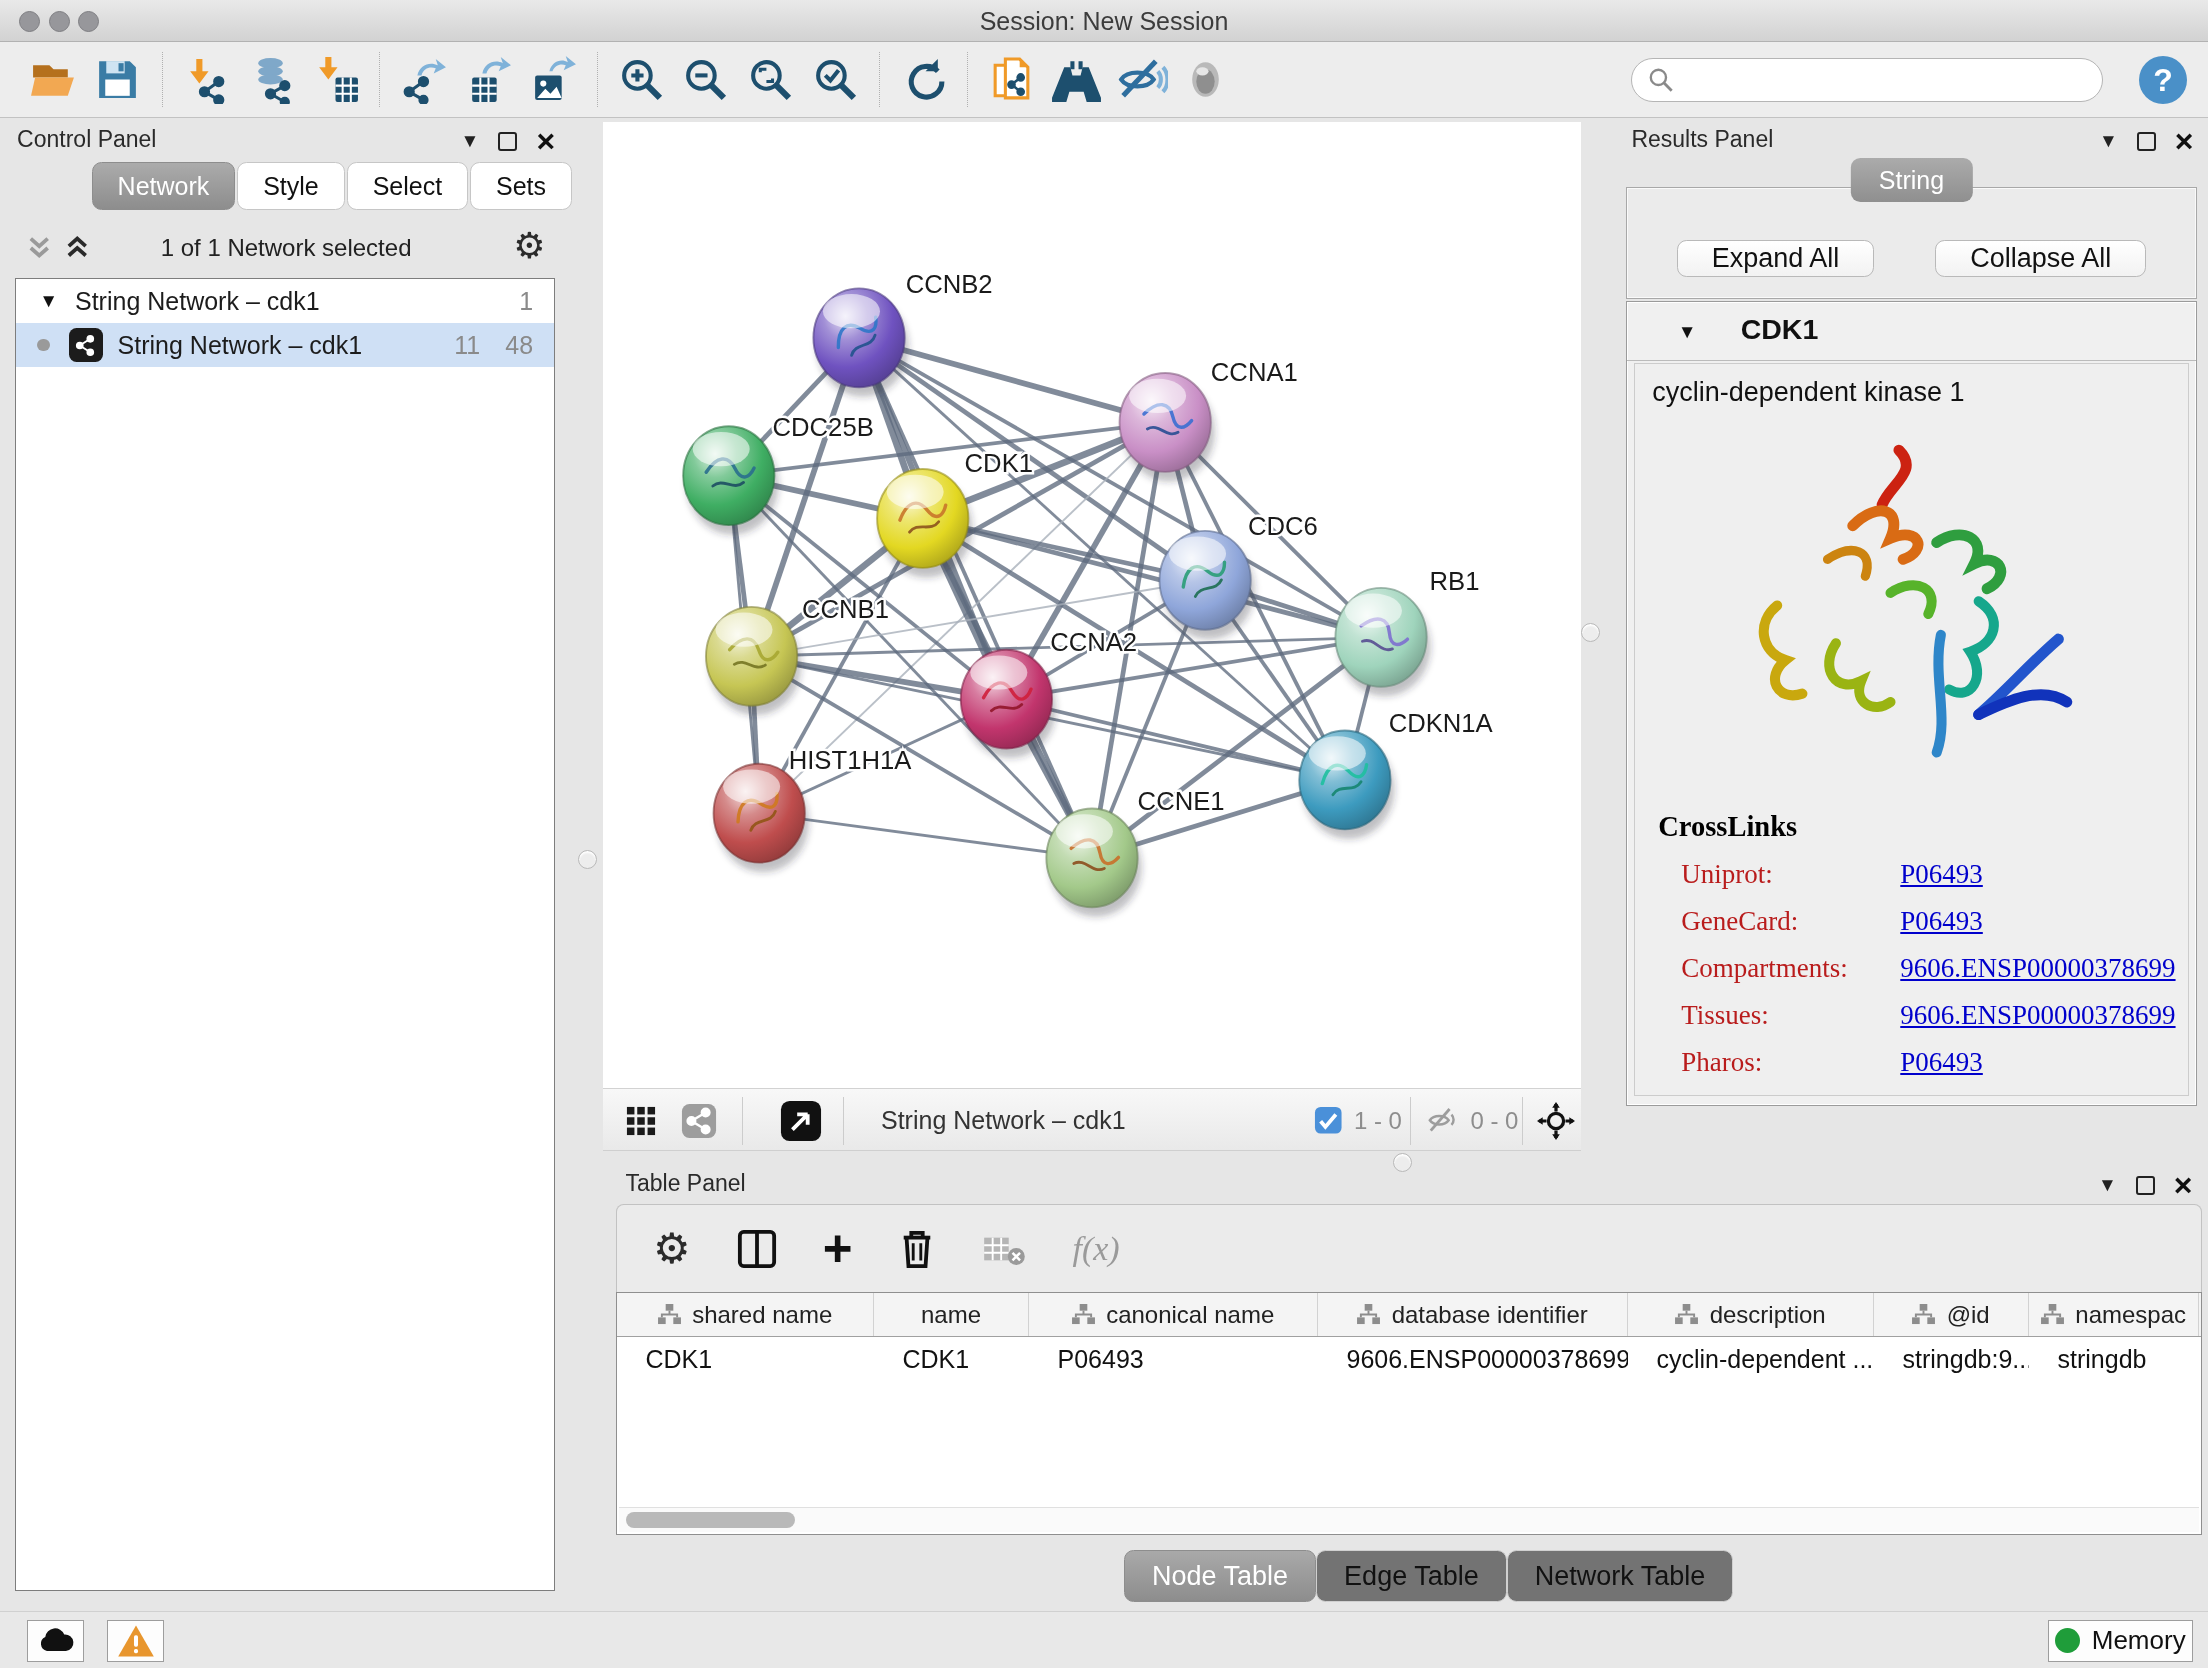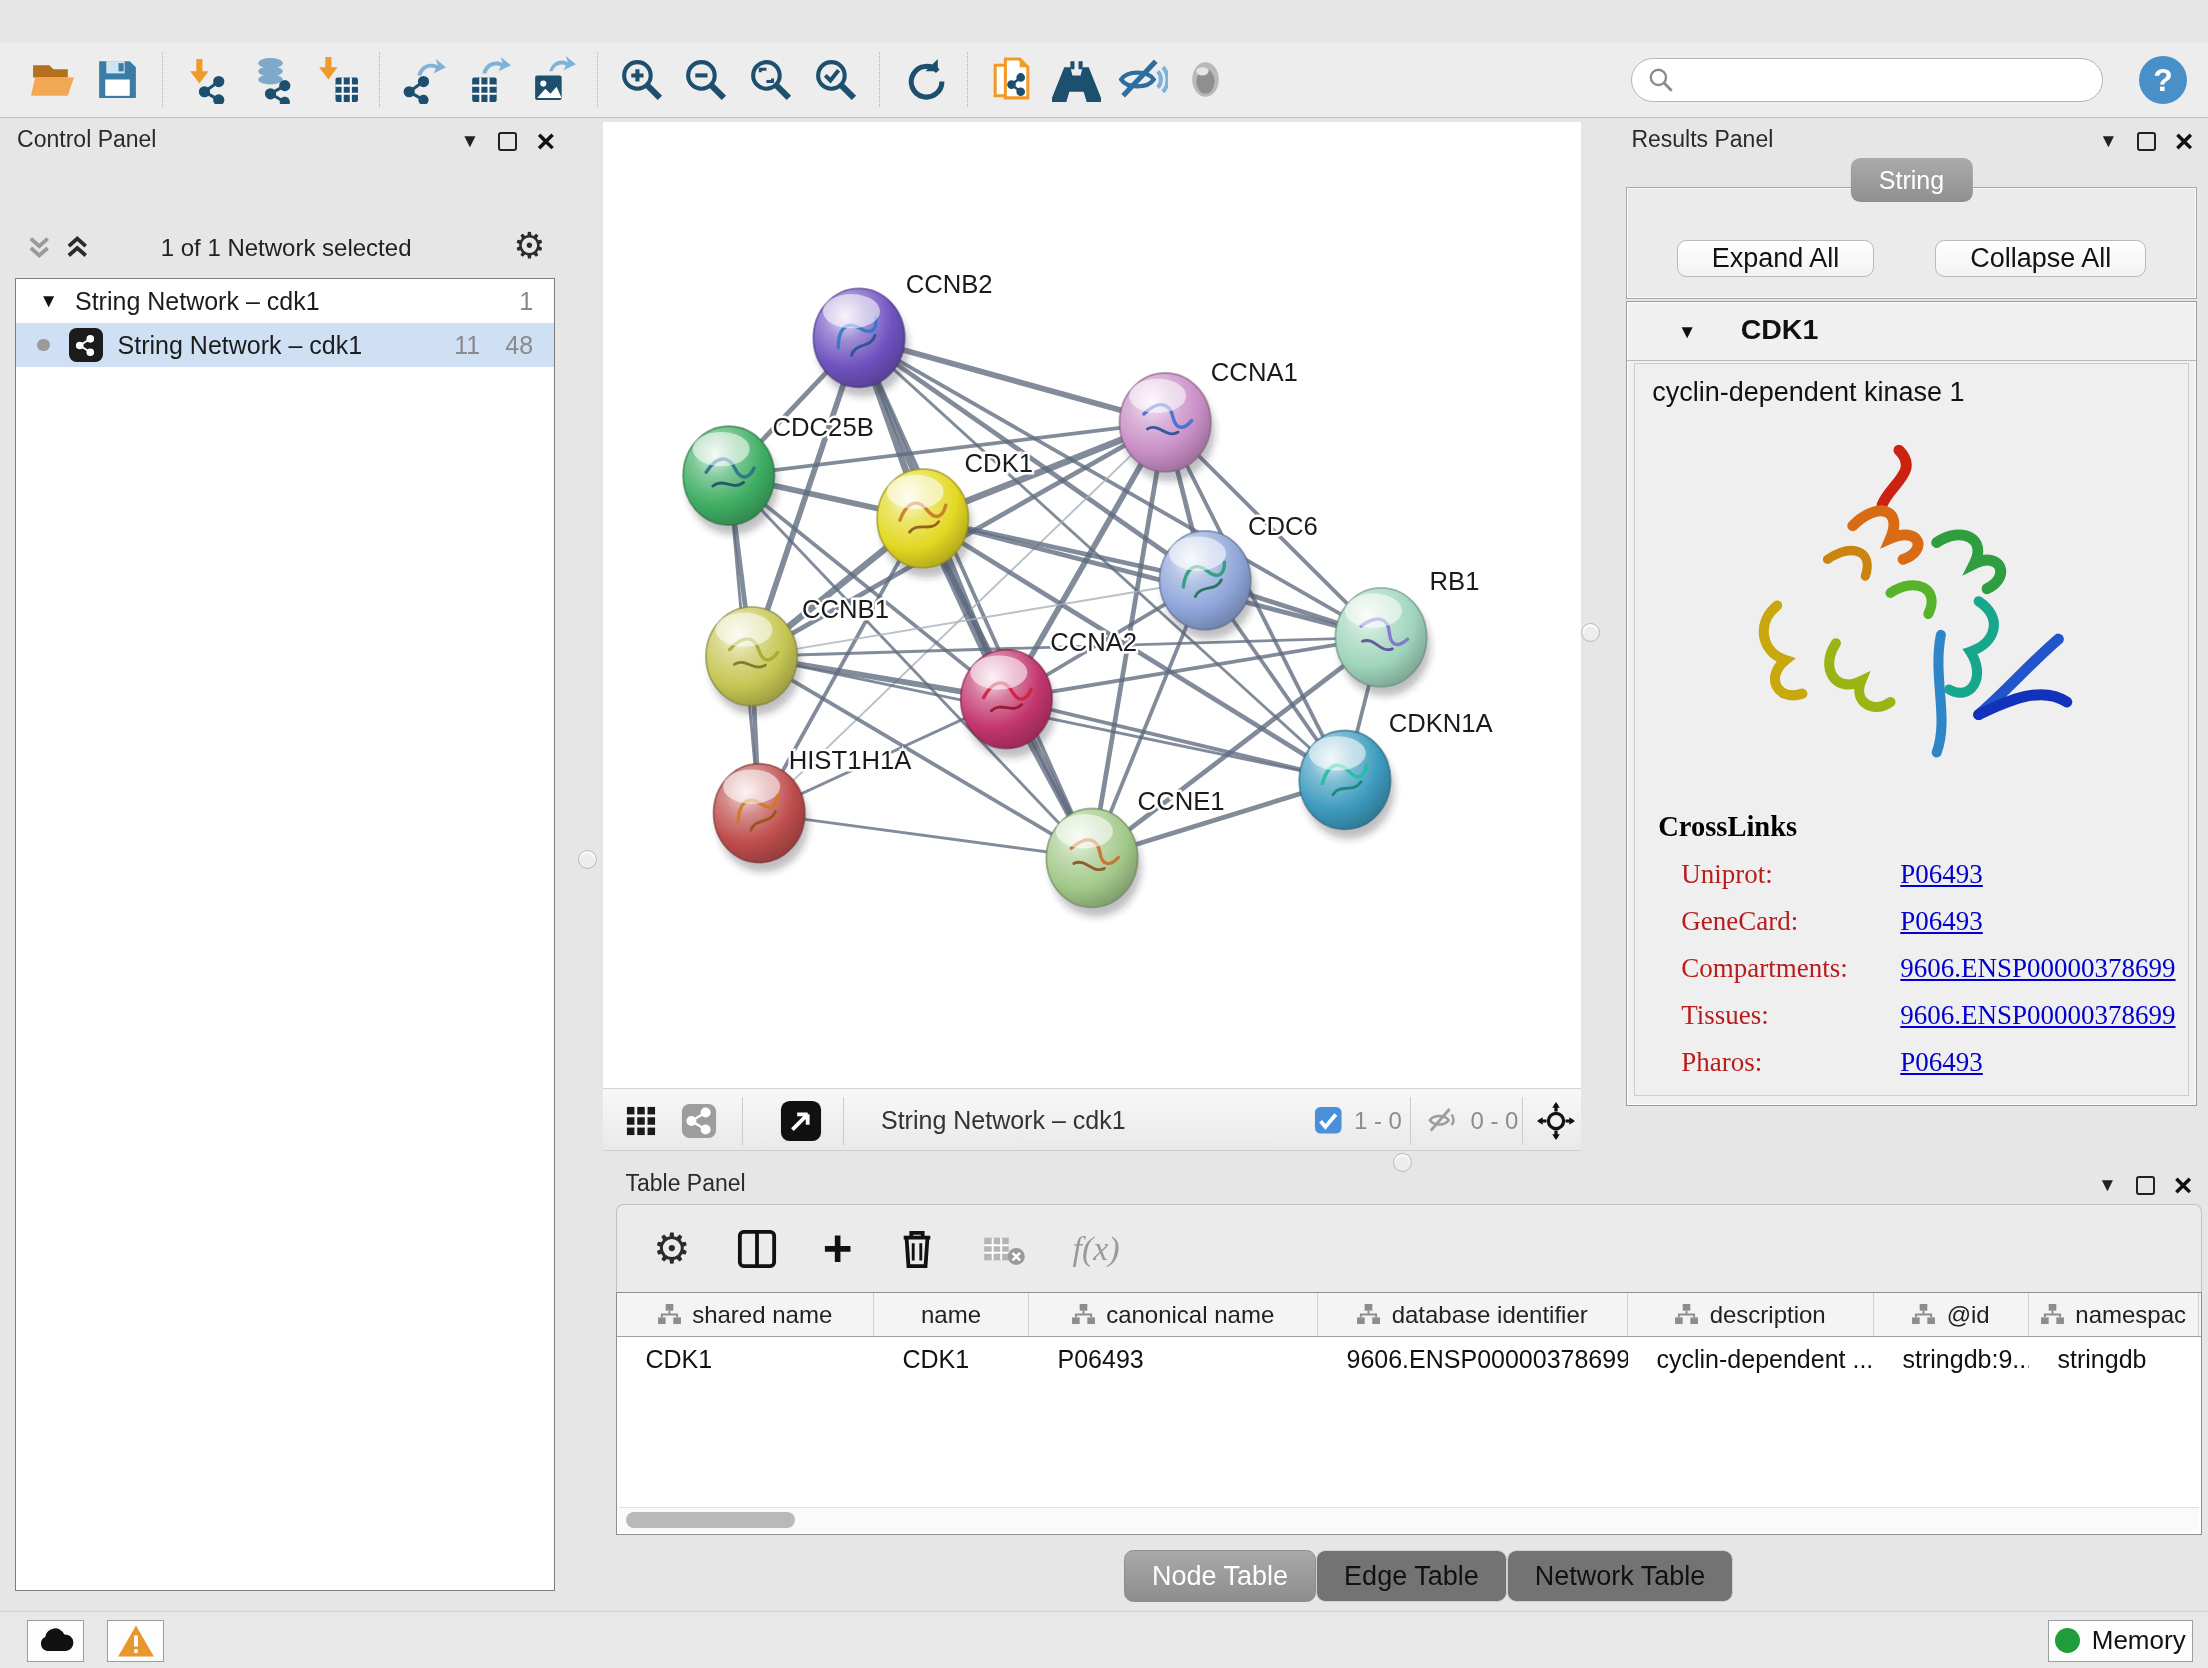--- a/index.html
+++ b/index.html
@@ -116,20 +116,26 @@
     display:flex; align-items:center; justify-content:center; }
   .membtn { position:absolute; right:15px; top:7.6px; width:145px; height:42px; background:#fdfdfd;
     border:1.9px solid #9d9d9d; display:flex; align-items:center; justify-content:center; gap:11.4px; font-size:26px; color:#111; }
   .memdot { width:25px; height:25px; border-radius:50%; background:#1f9d3a; }
 </style>
 </head>
 <body>
 
 <div id="root">
 
+  <div class="titlebar">
+    <span class="traffic" style="left:19px"></span>
+    <span class="traffic" style="left:49px"></span>
+    <span class="traffic" style="left:78px"></span>
+    <div class="win-title">Session: New Session</div>
+  </div>
 
   <div class="toolbar">
     <div class="tbtn">
       <svg width="49" height="49" viewBox="0 0 48 48">
           <path d="M4 10h16l4 4h14v8H4z" fill="#b5701d"></path>
           <path d="M6 22h38l-6 18H2z" fill="#f2a852"></path>
         </svg>
     </div>
     <div class="tbtn">
       <svg width="49" height="49" viewBox="0 0 48 48">
@@ -286,20 +292,26 @@
     <div class="helpbtn">?</div>
   </div>
 
   <div class="control-panel">
     <span class="phead-title" style="position:absolute;left:9.5px;top:1.9px">Control Panel</span>
     <div class="phead-icons">
       <span class="icon-menu">▼</span>
       <span class="icon-float"></span>
       <span class="icon-close">×</span>
     </div>
+    <div class="ctabs">
+        <button class="ctab active">Network</button>
+        <button class="ctab">Style</button>
+        <button class="ctab">Select</button>
+        <button class="ctab">Sets</button>
+      </div>
     <div class="sel-row">
       <svg class="chev" style="left:17px" width="28.5" height="30" viewBox="0 0 30 32">
           <path d="M6 6l9 8 9-8M6 16l9 8 9-8" stroke="#9a9a9a" stroke-width="4" fill="none"></path>
         </svg>
       <svg class="chev" style="left:55px" width="28.5" height="30" viewBox="0 0 30 32">
           <path d="M6 14l9-8 9 8M6 24l9-8 9 8" stroke="#2a2a2a" stroke-width="4" fill="none"></path>
         </svg>
       <div class="sel-text">1 of 1 Network selected</div>
       <span class="gear-glyph" style="position:absolute;right:19px;top:-1.9px">⚙</span>
     </div>

